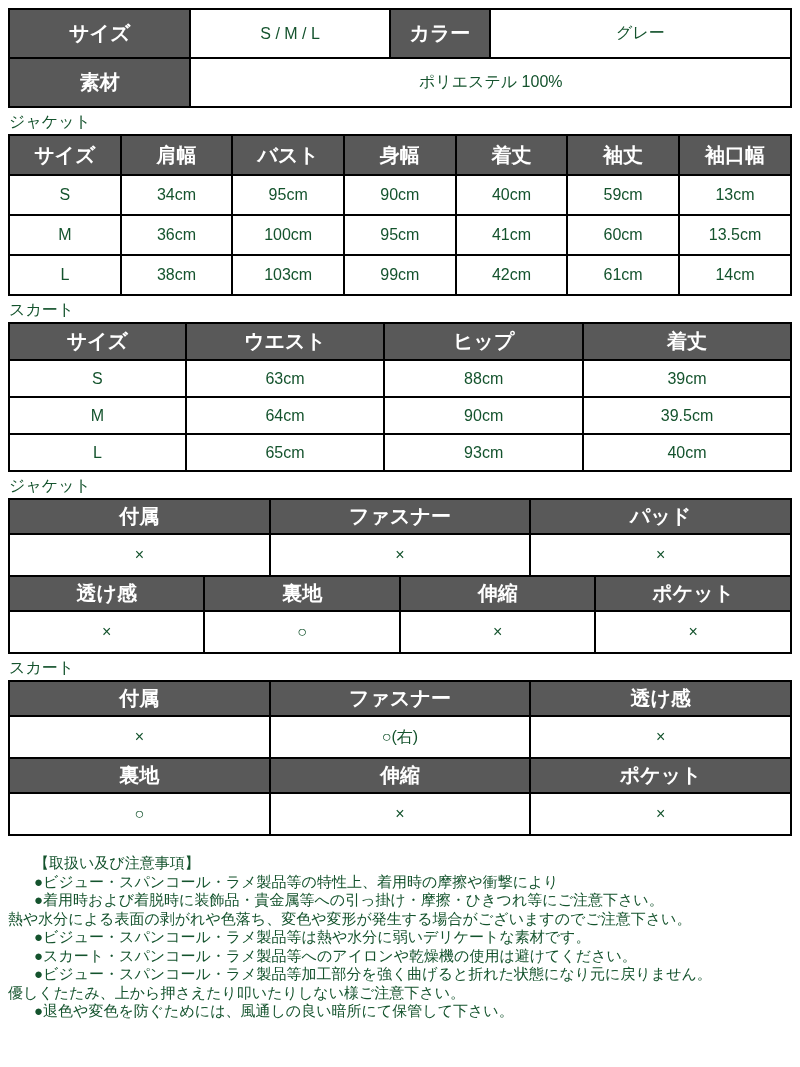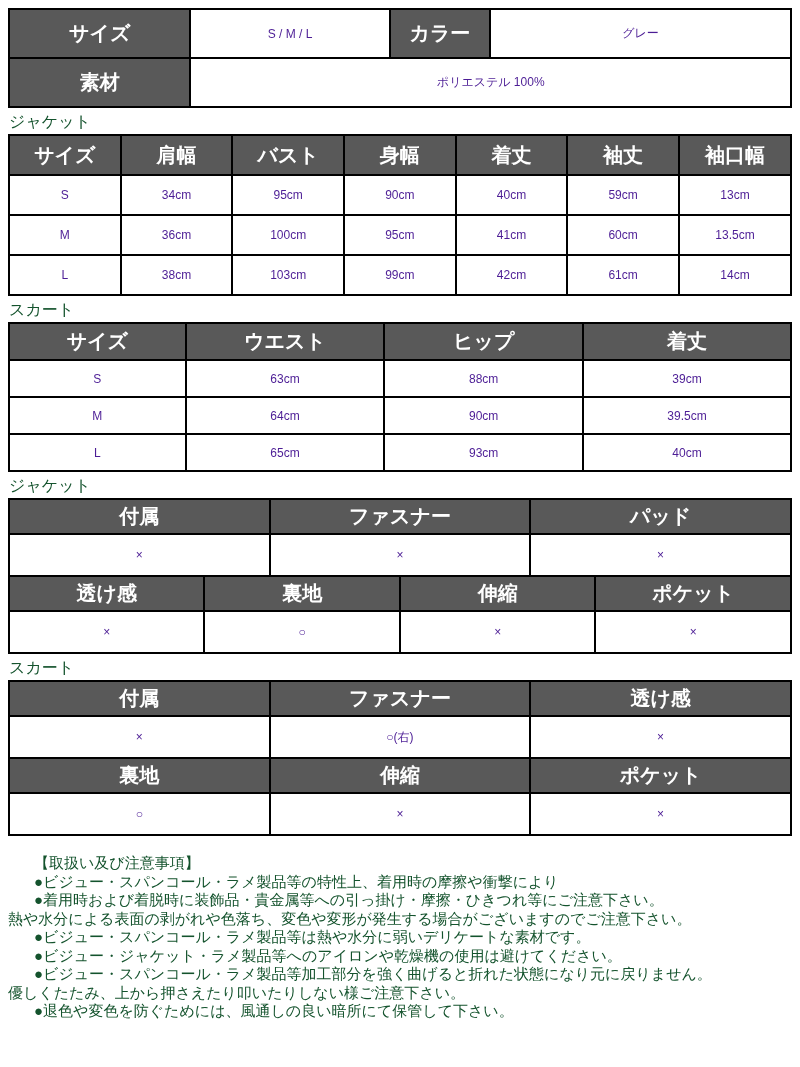--- a/index.html
+++ b/index.html
@@ -26,22 +26,22 @@
     white-space: nowrap;
   }
   .tbl th {
     background: #595959;
     color: #ffffff;
     font-size: 20px;
     font-weight: bold;
   }
   .tbl td {
     background: #ffffff;
-    color: #4c1d95;
-    font-size: 12px;
+    color: #14532d;
+    font-size: 16px;
     font-weight: normal;
   }
 
   .info-tbl tr { height: 49px; }
 
   .size-tbl.jacket tr { height: 40px; }
   .size-tbl.skirt tr { height: 37px; }
 
   .feat-tbl .hrow { height: 35px; margin-left: 42px; }
   .feat-tbl .vrow { height: 42px; }
@@ -247,19 +247,19 @@
     </tr>
   </tbody>
     </table>
 
   <div class="notes">
     <div class="nline">【取扱い及び注意事項】</div>
     <div class="nline">●ビジュー・スパンコール・ラメ製品等の特性上、着用時の摩擦や衝撃により</div>
     <div class="nline">●着用時および着脱時に装飾品・貴金属等への引っ掛け・摩擦・ひきつれ等にご注意下さい。</div>
     <div class="nline cont">熱や水分による表面の剥がれや色落ち、変色や変形が発生する場合がございますのでご注意下さい。</div>
     <div class="nline">●ビジュー・スパンコール・ラメ製品等は熱や水分に弱いデリケートな素材です。</div>
-    <div class="nline">●ビジュー・ジャケット・ラメ製品等へのアイロンや乾燥機の使用は避けてください。</div>
+    <div class="nline">●スカート・スパンコール・ラメ製品等へのアイロンや乾燥機の使用は避けてください。</div>
     <div class="nline">●ビジュー・スパンコール・ラメ製品等加工部分を強く曲げると折れた状態になり元に戻りません。</div>
     <div class="nline cont">優しくたたみ、上から押さえたり叩いたりしない様ご注意下さい。</div>
     <div class="nline">●退色や変色を防ぐためには、風通しの良い暗所にて保管して下さい。</div>
   </div>
 
 </div>
 
 </body></html>

